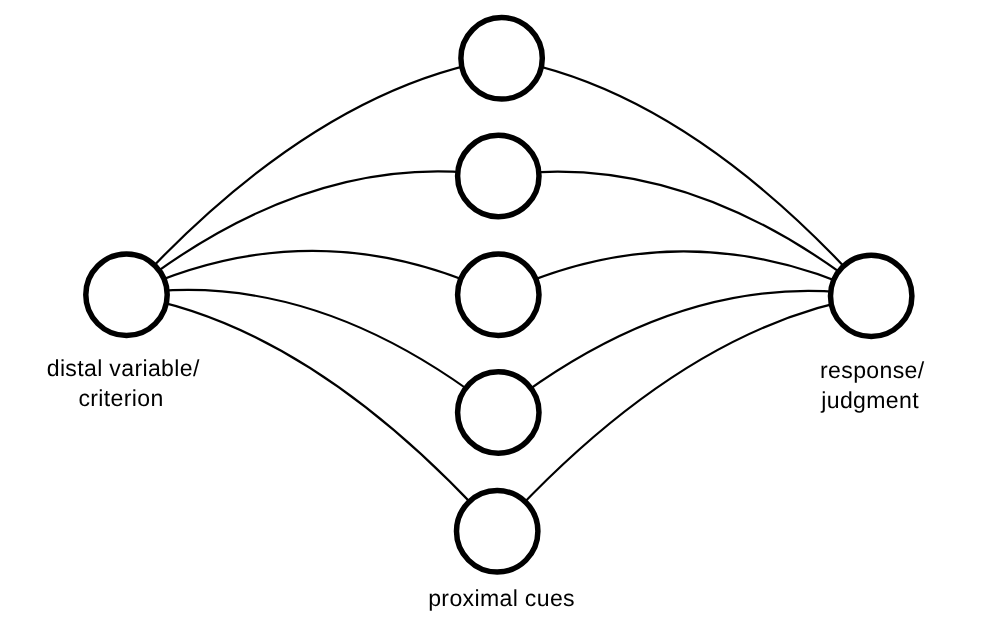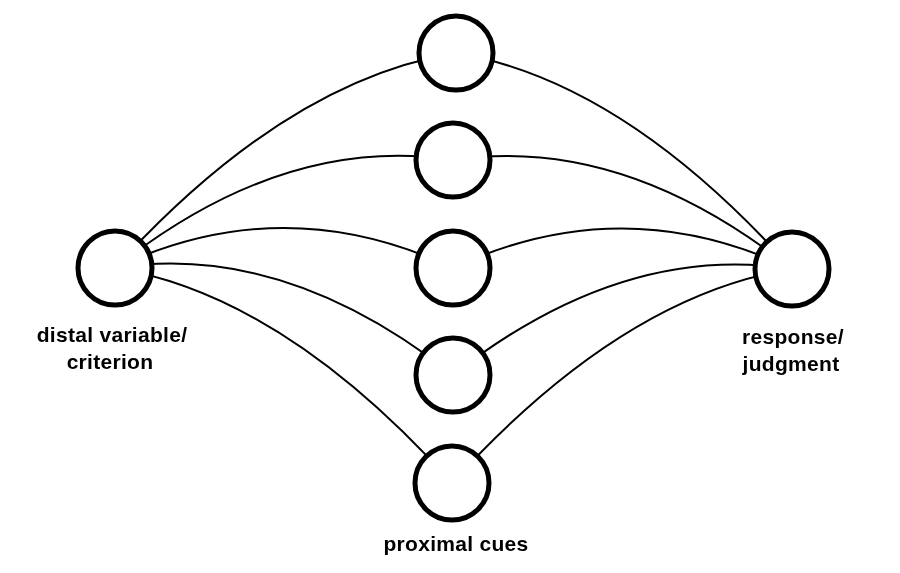--- a/index.html
+++ b/index.html
@@ -8,21 +8,20 @@
     background: #ffffff;
     width: 900px;
     height: 573px;
     overflow: hidden;
   }
   #figure-canvas {
     position: relative;
     width: 900px;
     height: 573px;
     background: #ffffff;
-    font-weight: bold;
   }
   svg { display: block; }
   .lbl {
     font-family: "Liberation Sans", sans-serif;
     font-size: 21px;
     fill: #000000;
     text-anchor: middle;
     letter-spacing: 0.3px;
   }
 </style>

